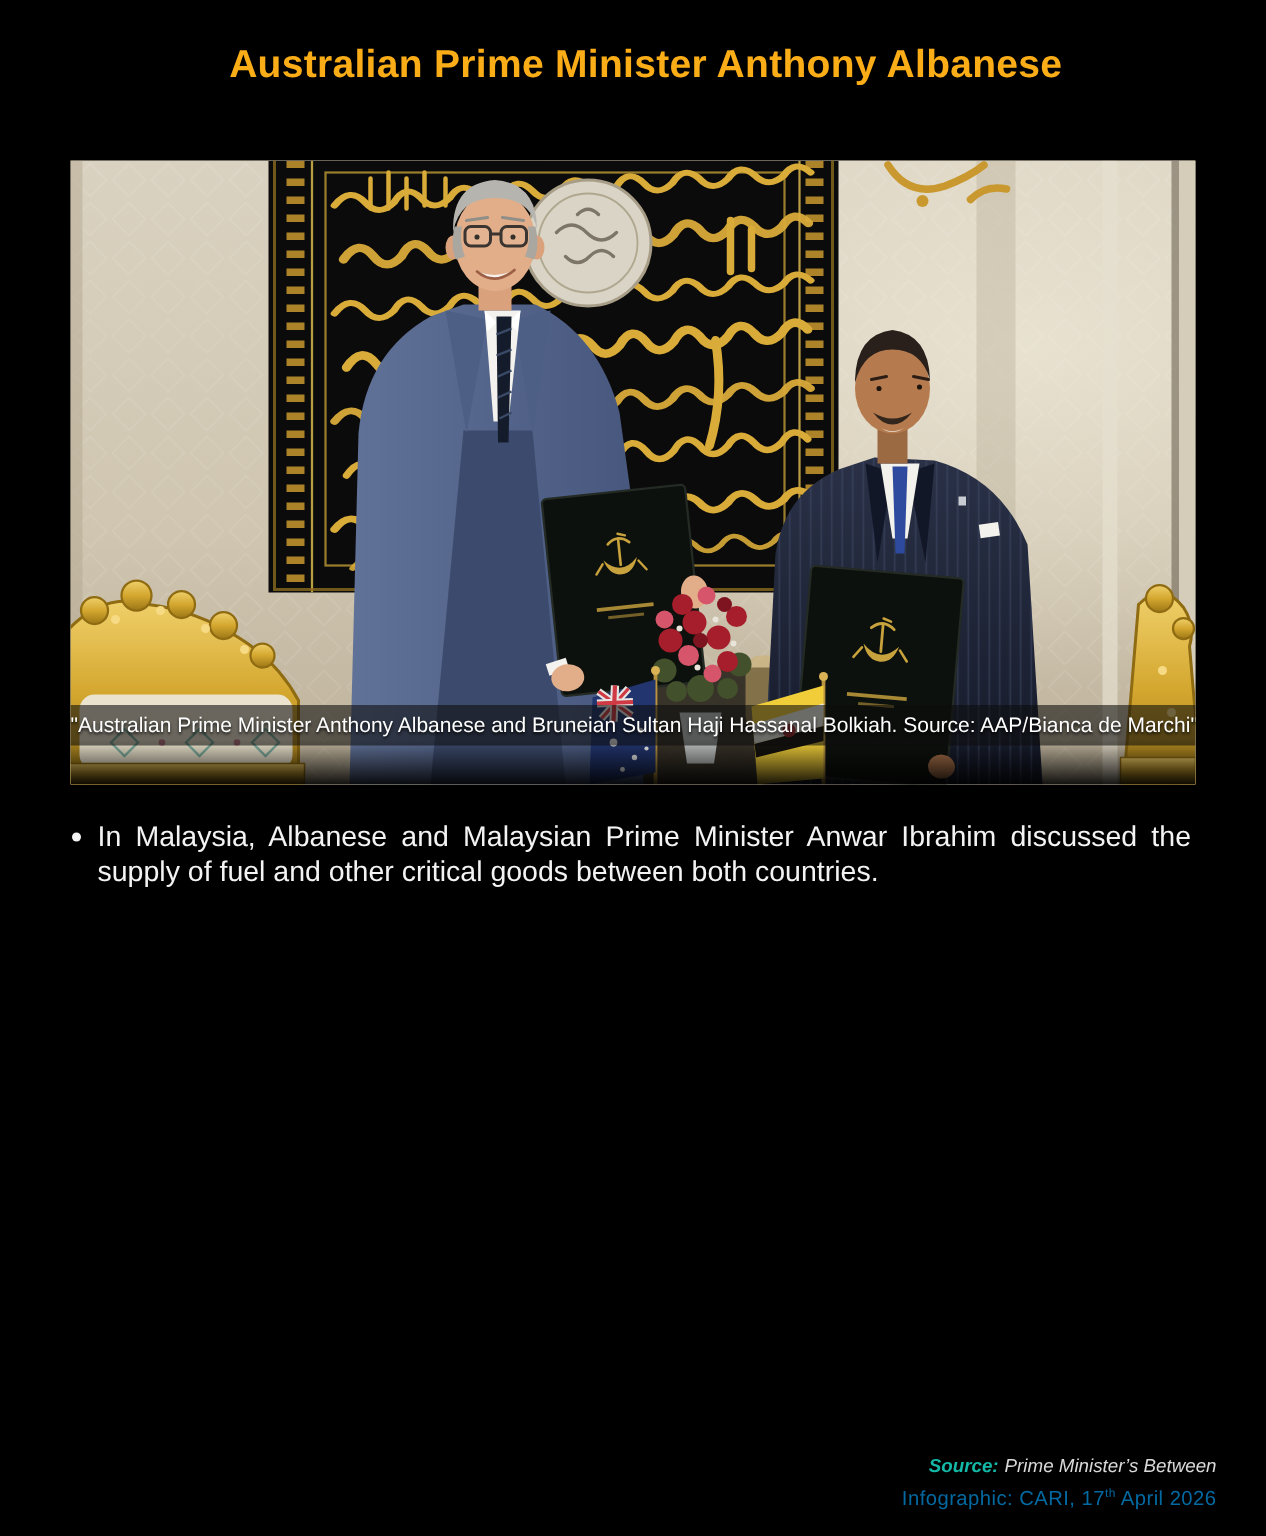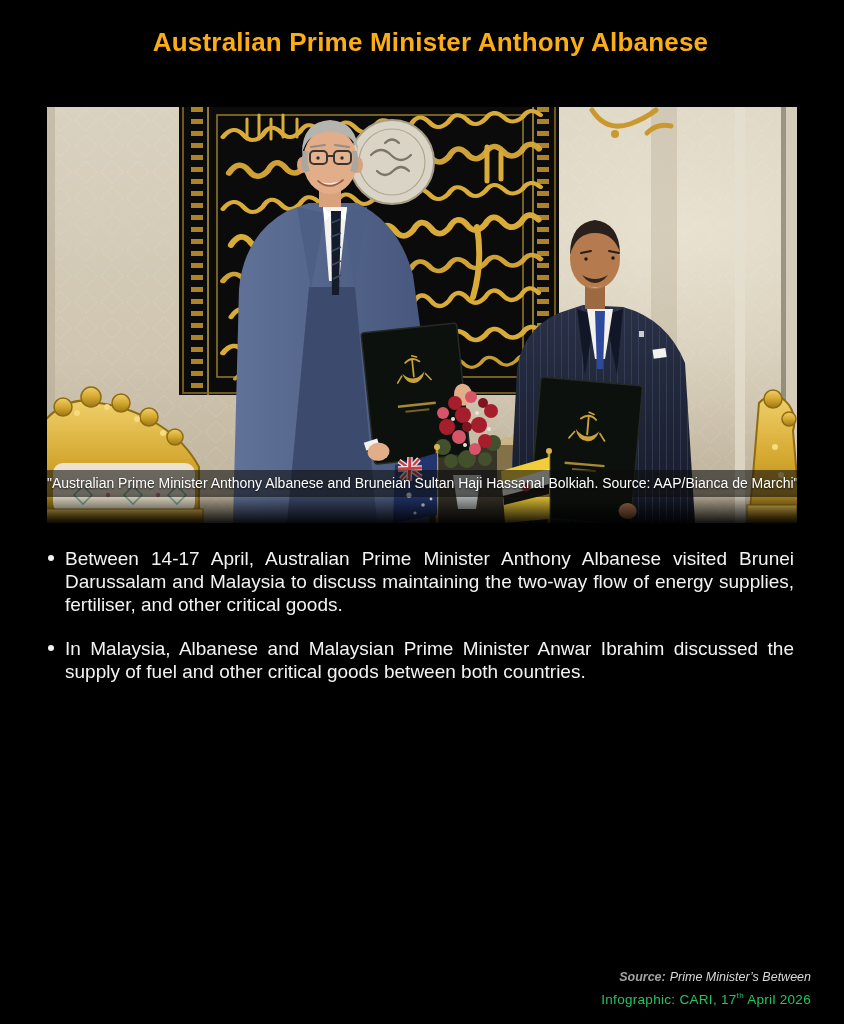--- a/index.html
+++ b/index.html
@@ -15,22 +15,22 @@
     background:rgba(12,12,12,.58);color:#fff;font-size:14px;line-height:27px;text-align:center;
     text-shadow:0 1px 2px rgba(0,0,0,.8);white-space:nowrap;}
   
   .bullets{position:absolute;top:547px;left:42px;width:752px;list-style:none;margin:0;padding:0;}
   .bullet{position:relative;padding-left:23px;margin-bottom:21px;}
   .bullet .dot{position:absolute;left:6px;top:8px;width:6px;height:6px;border-radius:50%;background:#f3f3f3;}
   .bullet p{margin:0;color:#f3f3f3;font-size:19px;line-height:23px;text-align:justify;}
   
   .footer{position:absolute;right:50px;bottom:18px;text-align:right;color:#eee;}
   .source-line{margin:0 0 7px 0;font-size:12.5px;font-style:italic;color:#d9d9d9;}
-  .source-line .src-label{font-weight:bold;color:#a3a3a3;margin-right:4px;}
-  .info-line{margin:0;font-size:13.5px;color:#22c55e;letter-spacing:.3px;}
+  .source-line .src-label{font-weight:bold;color:#14b8a6;margin-right:4px;}
+  .info-line{margin:0;font-size:13.5px;color:#0369a1;letter-spacing:.3px;}
   .info-line sup{font-size:8px;}
 </style>
 </head>
 <body>
 
 <div class="poster">
 
   <header class="title-block">
     <div class="title-line">Australian Prime Minister Anthony Albanese</div>
   </header>
@@ -290,24 +290,20 @@
       </g>
 
       <rect x="0" y="386" width="750" height="30" fill="url(#fadeG)"></rect>
     </svg>
     <figcaption class="photo-caption">"Australian Prime Minister Anthony Albanese and Bruneian Sultan Haji Hassanal Bolkiah. Source: AAP/Bianca de Marchi"</figcaption>
   </figure>
 
   <ul class="bullets">
     <li class="bullet">
       <span class="dot"></span>
-      <p>Between 14-17 April, Australian Prime Minister Anthony Albanese visited Brunei Darussalam and Malaysia to discuss maintaining the two-way flow of energy supplies, fertiliser, and other critical goods.</p>
-    </li>
-    <li class="bullet">
-      <span class="dot"></span>
       <p>In Malaysia, Albanese and Malaysian Prime Minister Anwar Ibrahim discussed the supply of fuel and other critical goods between both countries.</p>
     </li>
   </ul>
 
   <footer class="footer">
     <p class="source-line"><span class="src-label">Source:</span><span>Prime Minister’s Between</span></p>
     <p class="info-line"><span>Infographic: CARI, 17</span><sup>th</sup><span> April 2026</span></p>
   </footer>
 
 </div>

